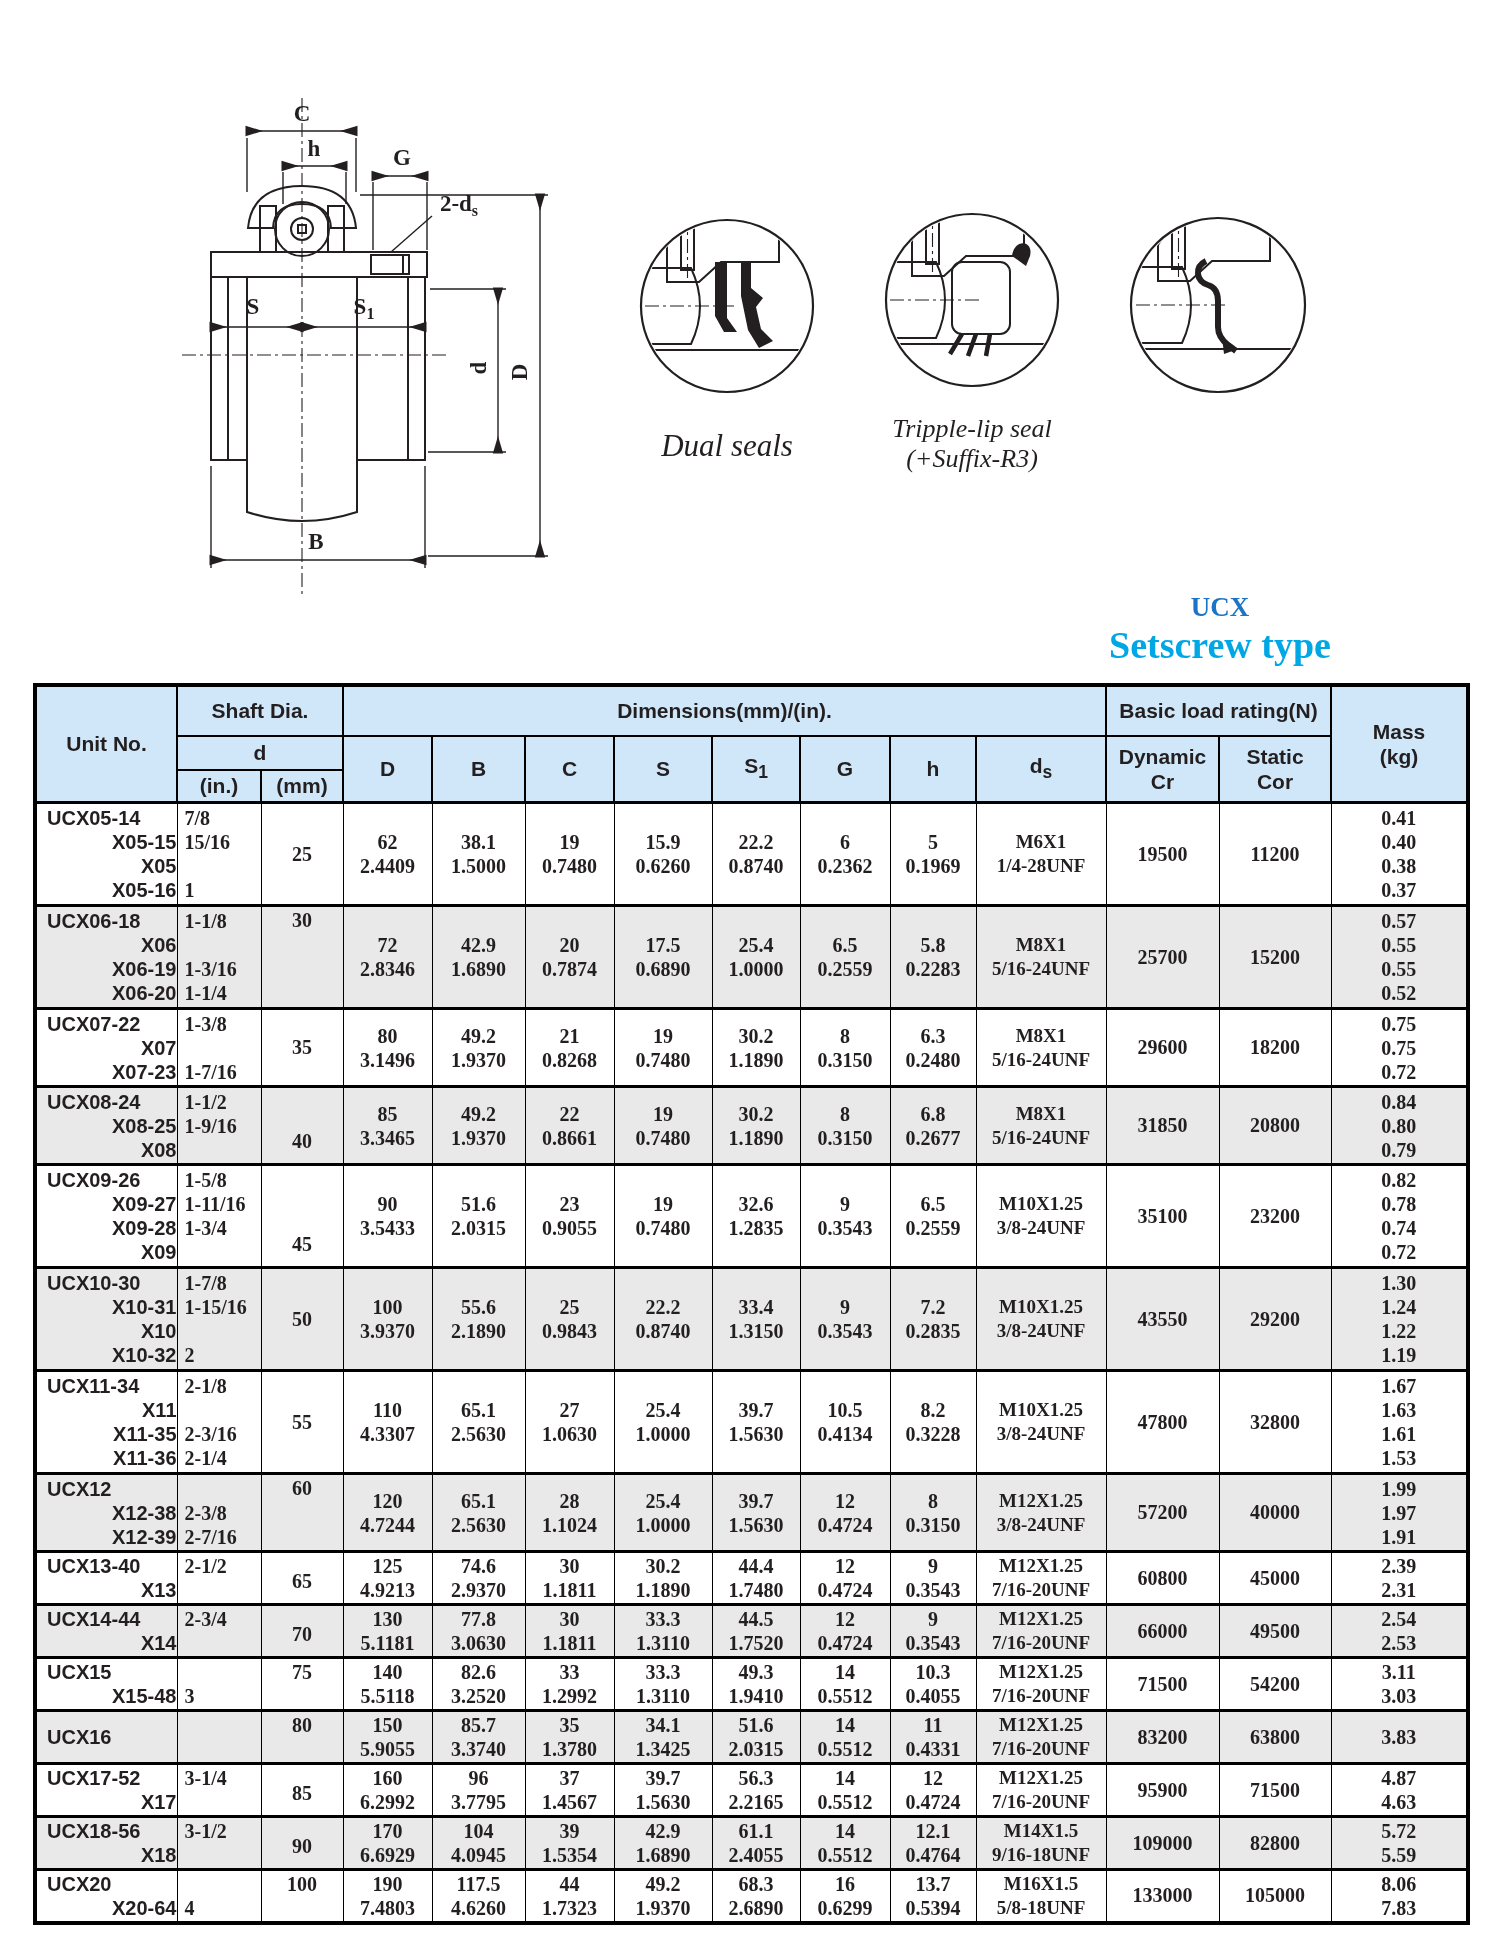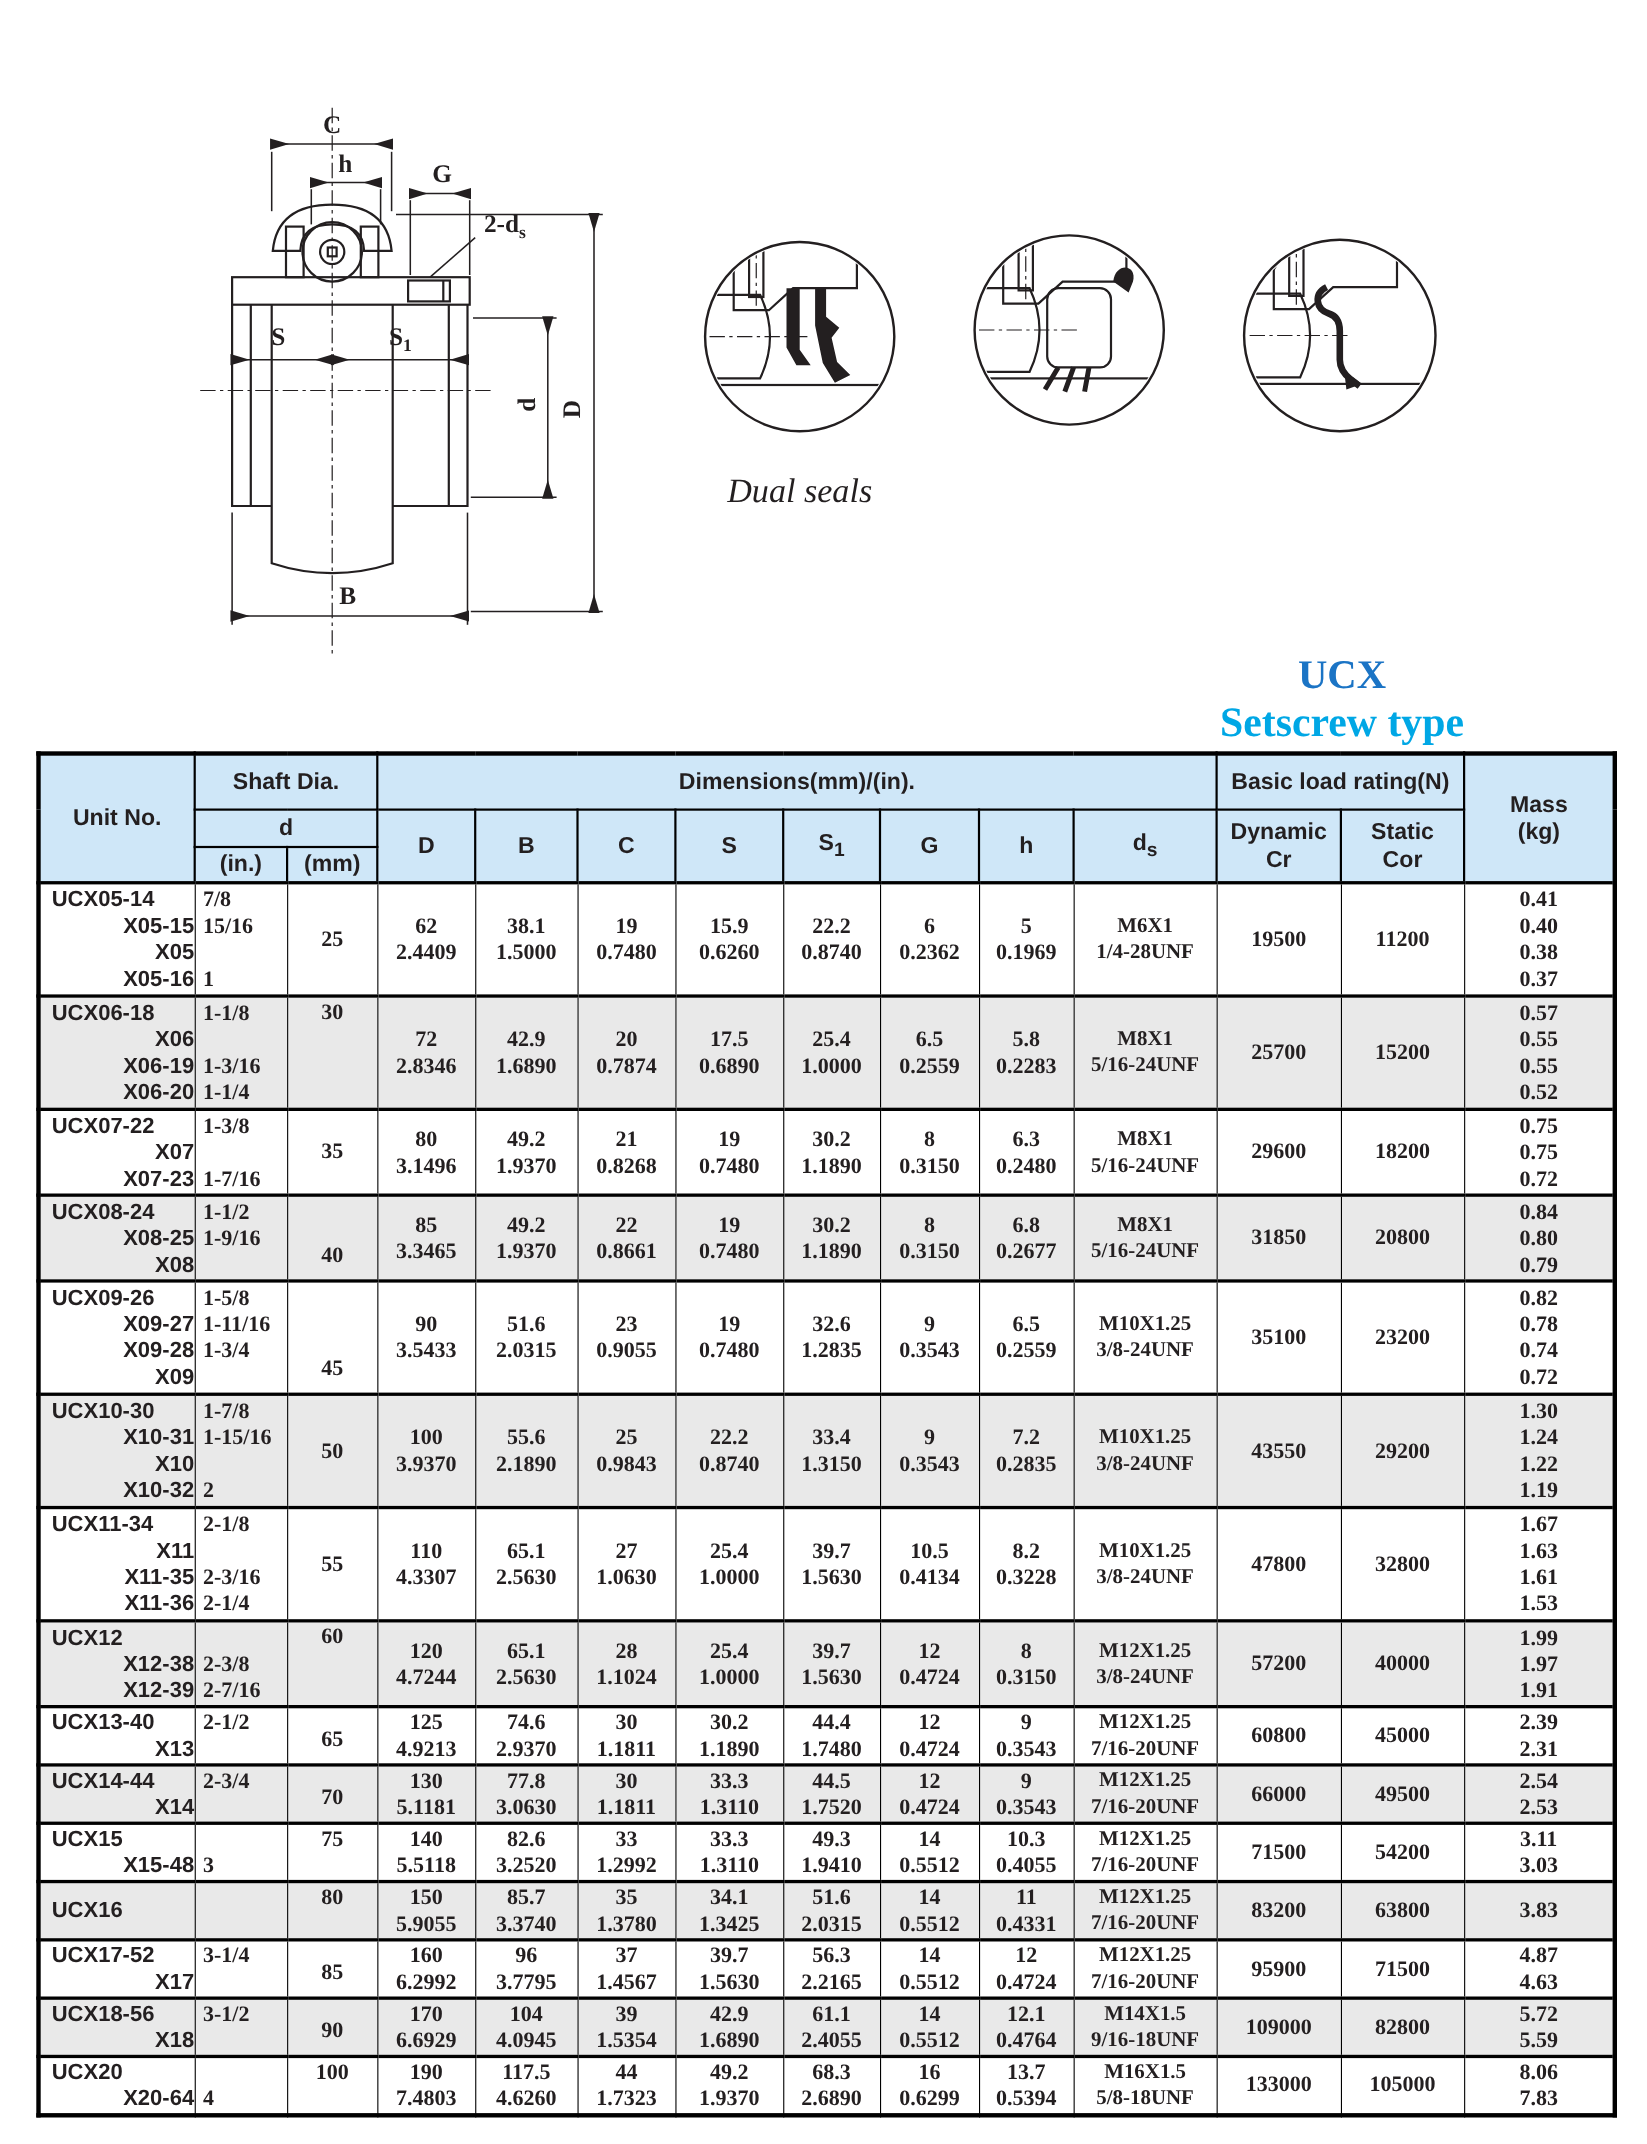--- a/index.html
+++ b/index.html
@@ -12,21 +12,21 @@
   .ln2{stroke:#231f20;stroke-width:2.2;fill:none;}
   .dl{stroke:#231f20;stroke-width:1.4;fill:none;}
   .cl{stroke:#231f20;stroke-width:1.1;fill:none;stroke-dasharray:14 4 3 4;}
   .lbl{font-family:"Liberation Serif",serif;font-weight:700;font-size:23px;fill:#231f20;text-anchor:middle;}
   .cap{position:absolute;text-align:center;width:300px;font-size:31px;line-height:1.15;font-style:italic;}
   .cap.small{font-size:26px;}
 
   
   .series{position:absolute;left:1065px;top:592px;width:310px;text-align:center;
           font-family:"Liberation Serif",serif;font-weight:700;}
-  .series .s1{font-size:37px;}
+  .series .s1{font-size:27px;}
   .series .s2{font-size:38px;}
 
   
   table.spec{position:absolute;left:33px;top:683px;border-collapse:collapse;table-layout:fixed;
              border:4px solid #000;}
   table.spec th{background:#cfe7f8;border:2px solid #000;font-family:"Liberation Sans",sans-serif;
                 font-weight:700;font-size:21px;text-align:center;vertical-align:middle;padding:0;}
   table.spec thead tr.h1 th{height:48px;}
   table.spec thead tr.h2 th{height:32px;}
   table.spec thead tr.h3 th{height:30px;}
@@ -176,20 +176,24 @@
         <line x1="1136" y1="305" x2="1228" y2="305" class="cl"></line>
         <rect x="1132" y="349" width="172" height="42" fill="url(#h60)" class="ln"></rect>
         <path d="M1206,261 c-12,6 -10,20 2,24 q10,3 10,16 l0,26 q0,10 10,18 l8,6" stroke="#231f20" stroke-width="6" fill="none"></path>
         <path d="M1222,337 l16,12 l-14,5 z" fill="#231f20"></path>
       </g>
     </g>
   </svg>
 
   <div class="cap" style="left:577px;top:428px;">
     <div>Dual seals</div>
+  </div>
+  <div class="cap small" style="left:822px;top:414px;">
+    <div>Tripple-lip seal</div>
+    <div>(+Suffix-R3)</div>
   </div>
 
   <div class="series">
     <div class="s1" id="series-name" style="color: rgb(27, 116, 197);">UCX</div>
     <div class="s2" id="series-type" style="color: rgb(0, 167, 229);">Setscrew type</div>
   </div>
 
   <table class="spec">
     <colgroup>
       <col style="width:142px">

